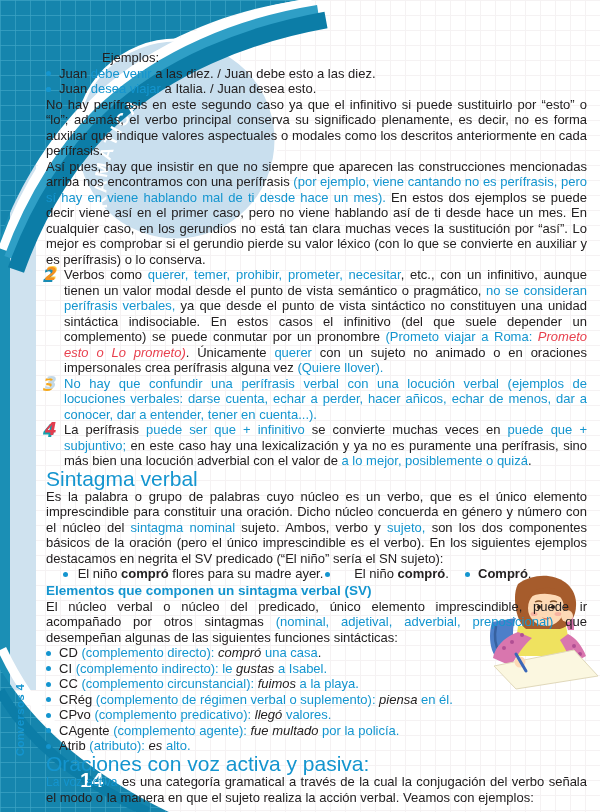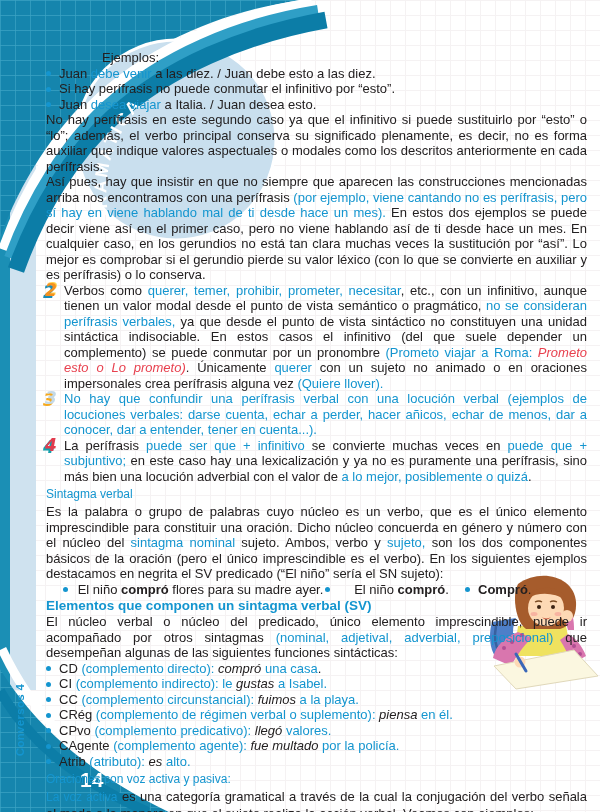--- a/index.html
+++ b/index.html
@@ -22,21 +22,21 @@
     position:absolute;left:-23px;top:712px;width:90px;height:16px;
     transform:rotate(-90deg);transform-origin:center;
     color:#1495cf;font-weight:bold;font-size:11.5px;text-align:center;letter-spacing:.3px;
   }
   .content{
     position:absolute;left:46px;top:50px;width:541px;
     font-size:13px;line-height:15.5px;color:#232021;
   }
   .para{margin:0;text-align:justify}
   .lead{margin-left:56px;text-align:left}
-  .h-lg{color:#1495cf;font-size:12px;line-height:18px;margin:1px 0 1px 0;font-weight:normal}
+  .h-lg{color:#1495cf;font-size:21px;line-height:18px;margin:1px 0 1px 0;font-weight:normal}
   .h-md{color:#1495cf;font-size:13.5px;line-height:16px;margin:1px 0 0 0;font-weight:bold}
   .t-k{color:#232021}
   .t-b{color:#1495cf}
   .t-bi{color:#1495cf;}
   .t-i{font-style:italic}
   .t-ri{color:#e8404e;font-style:italic}
   .t-bb{font-weight:bold}
   .t-bL{color:#1495cf;font-size:12px}
   ul.blist{list-style:none;margin:0;padding:0}
   ul.blist li{position:relative;padding-left:13px;text-align:left}
@@ -130,21 +130,21 @@
       <circle cx="85" cy="42" r="6" fill="#fdd9b5"></circle>
       <circle cx="38" cy="88" r="5.5" fill="#fdd9b5"></circle>
       <path d="M34,80 L44,97" stroke="#3a67b8" stroke-width="3" stroke-linecap="round"></path>
     </g>
   </svg>
 
   <div class="content" id="content-root">
       <p class="para lead"><span class="t-k">Ejemplos:</span></p>
       <ul class="blist g-ej">
         <li><span class="dot"></span><span class="t-k">Juan </span><span class="t-b">debe venir</span><span class="t-k"> a las diez.  /  Juan debe esto a las diez.</span></li>
-        <li><span class="dot"></span><span class="t-k">Si hay perífrasis no puede conmutar el infinitivo por “esto”.</span></li>
+        <li><span class="dot"></span></li>
         <li><span class="dot"></span><span class="t-k">Juan </span><span class="t-b">desea viajar</span><span class="t-k"> a Italia.  / Juan desea esto.</span></li>
       </ul>
       <p class="para"><span class="t-k">No hay perífrasis en este segundo caso ya que el infinitivo si puede sustituirlo por “esto” o “lo”; además, el verbo principal conserva su significado plenamente, es decir, no es forma auxiliar que indique valores aspectuales o modales como los descritos anteriormente en cada perífrasis.</span></p>
       <p class="para"><span class="t-k">Así pues, hay que insistir en que no siempre que aparecen las construcciones mencionadas arriba nos encontramos con una perífrasis </span><span class="t-b">(por ejemplo, </span><span class="t-bi">viene cantando</span><span class="t-b"> no es perífrasis, pero sí hay en </span><span class="t-bi">viene hablando mal de ti desde hace un mes).</span><span class="t-k"> En estos dos ejemplos se puede decir viene así en el primer caso, pero no viene hablando así de ti desde hace un mes. En cualquier caso, en los gerundios no está tan clara muchas veces la sustitución por “así”. Lo mejor es comprobar si el gerundio pierde su valor léxico (con lo que se convierte en auxiliar y es perífrasis) o lo conserva.</span></p>
       <div class="numitem"><span class="numicon n2">2</span><span class="t-k">Verbos como </span><span class="t-bi">querer, temer, prohibir, prometer, necesitar</span><span class="t-k">, etc., con un infinitivo, aunque tienen un valor modal desde el punto de vista semántico o pragmático, </span><span class="t-b">no se consideran perífrasis verbales,</span><span class="t-k"> ya que desde el punto de vista sintáctico no constituyen una unidad sintáctica indisociable. En estos casos el infinitivo (del que suele depender un complemento) se puede conmutar por un pronombre </span><span class="t-bi">(Prometo viajar a Roma: </span><span class="t-ri">Prometo esto o Lo prometo)</span><span class="t-k">. Únicamente </span><span class="t-bi">querer</span><span class="t-k"> con un sujeto no animado o en oraciones impersonales crea perífrasis alguna vez </span><span class="t-bi">(Quiere llover).</span></div>
       <div class="numitem"><span class="numicon n3">3</span><span class="t-b">No hay que confundir una perífrasis verbal con una locución verbal (ejemplos de locuciones verbales: </span><span class="t-bi">darse cuenta, echar a perder, hacer añicos, echar de menos, dar a conocer, dar a entender, tener en cuenta...).</span></div>
       <div class="numitem"><span class="numicon n4">4</span><span class="t-k">La perífrasis </span><span class="t-bi">puede ser que + infinitivo</span><span class="t-k"> se convierte muchas veces en </span><span class="t-bi">puede que</span><span class="t-b"> + subjuntivo;</span><span class="t-k"> en este caso hay una lexicalización y ya no es puramente una perífrasis, sino más bien una locución adverbial con el valor de </span><span class="t-bi">a lo mejor, posiblemente o quizá</span><span class="t-k">.</span></div>
       <div class="h-lg">Sintagma verbal</div>
       <p class="para"><span class="t-k">Es la palabra o grupo de palabras cuyo núcleo es un verbo, que es el único elemento imprescindible para constituir una oración. Dicho núcleo concuerda en género y número con el núcleo del </span><span class="t-b">sintagma nominal</span><span class="t-k"> sujeto. Ambos, verbo y </span><span class="t-b">sujeto,</span><span class="t-k"> son los dos componentes básicos de la oración (pero el único imprescindible es el verbo). En los siguientes ejemplos destacamos en negrita el SV predicado (“El niño” sería el SN sujeto):</span></p>
       <div class="row3">

